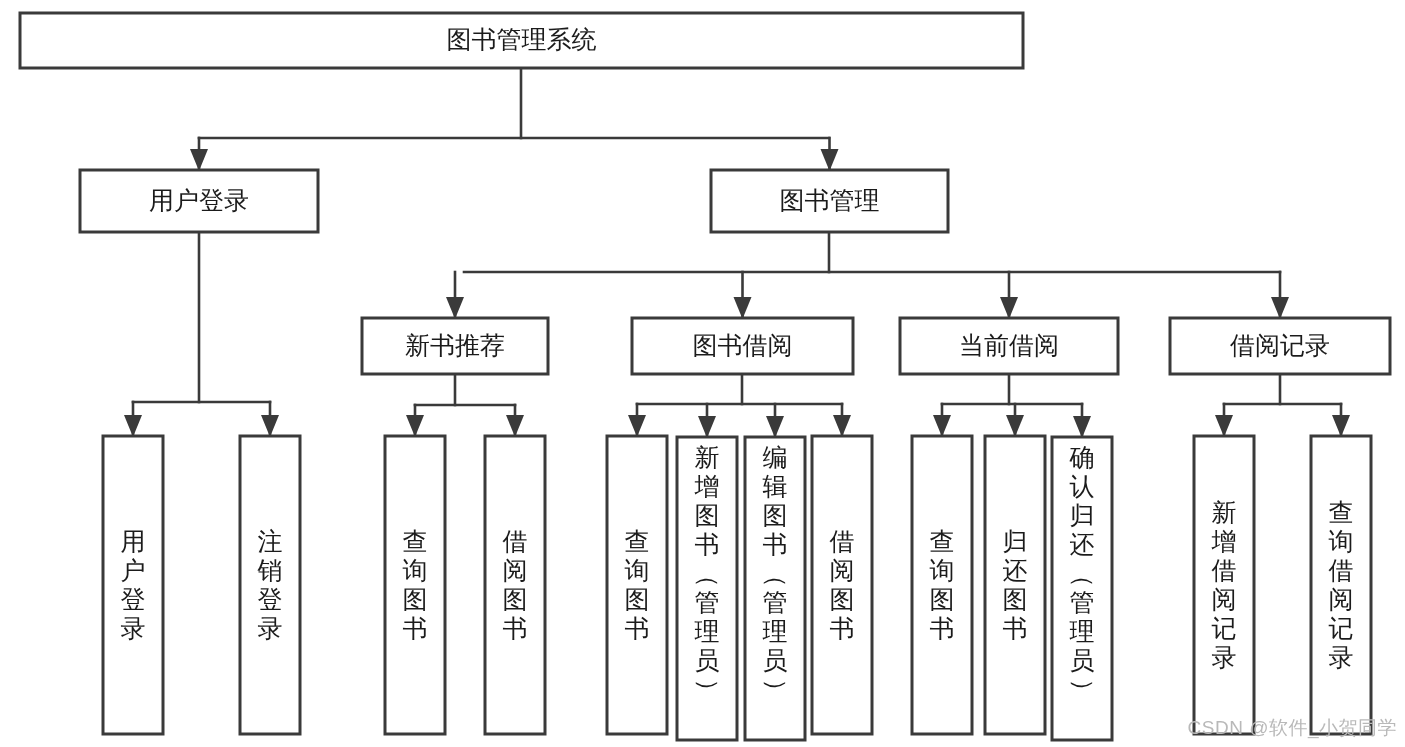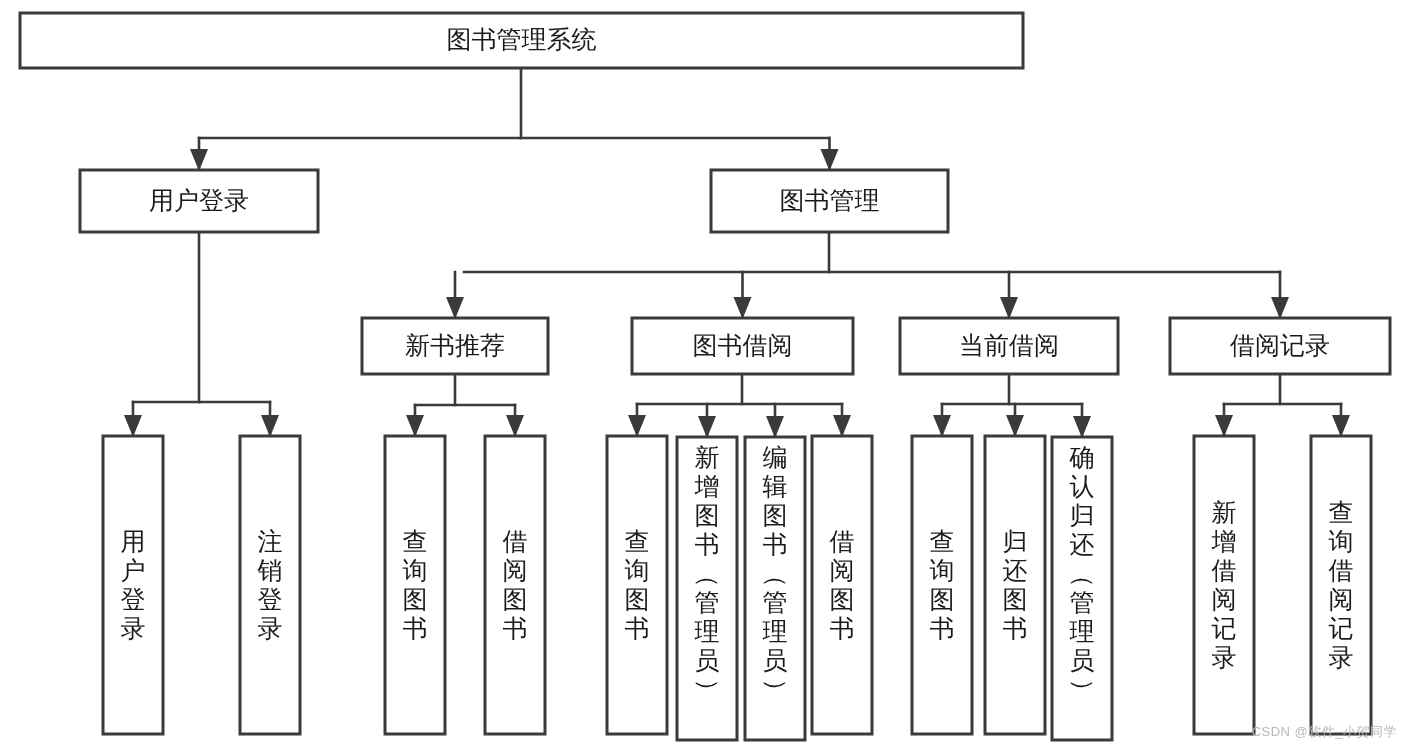--- a/index.html
+++ b/index.html
@@ -17,21 +17,21 @@
     font-size:25px;fill:#1b1b1b;text-anchor:middle;
     dominant-baseline:middle;
   }
   .vlabel{
     font-family:"Liberation Sans","DejaVu Sans",sans-serif;
     font-size:25px;fill:#1b1b1b;
   }
   .watermark{
     position:absolute;right:8px;bottom:6px;
     font-family:"Liberation Sans","DejaVu Sans",sans-serif;
-    font-size:13px;color:#b9b9b9;letter-spacing:.5px;
+    font-size:19px;color:#b9b9b9;letter-spacing:.5px;
     white-space:nowrap;pointer-events:none;
   }
 </style>
 </head>
 <body>
 
 <svg id="diagram" viewBox="0 0 1405 747">
   <g id="edges-layer">
       <g>
         <path class="link" d="M 521 68 L 521 138"></path>

